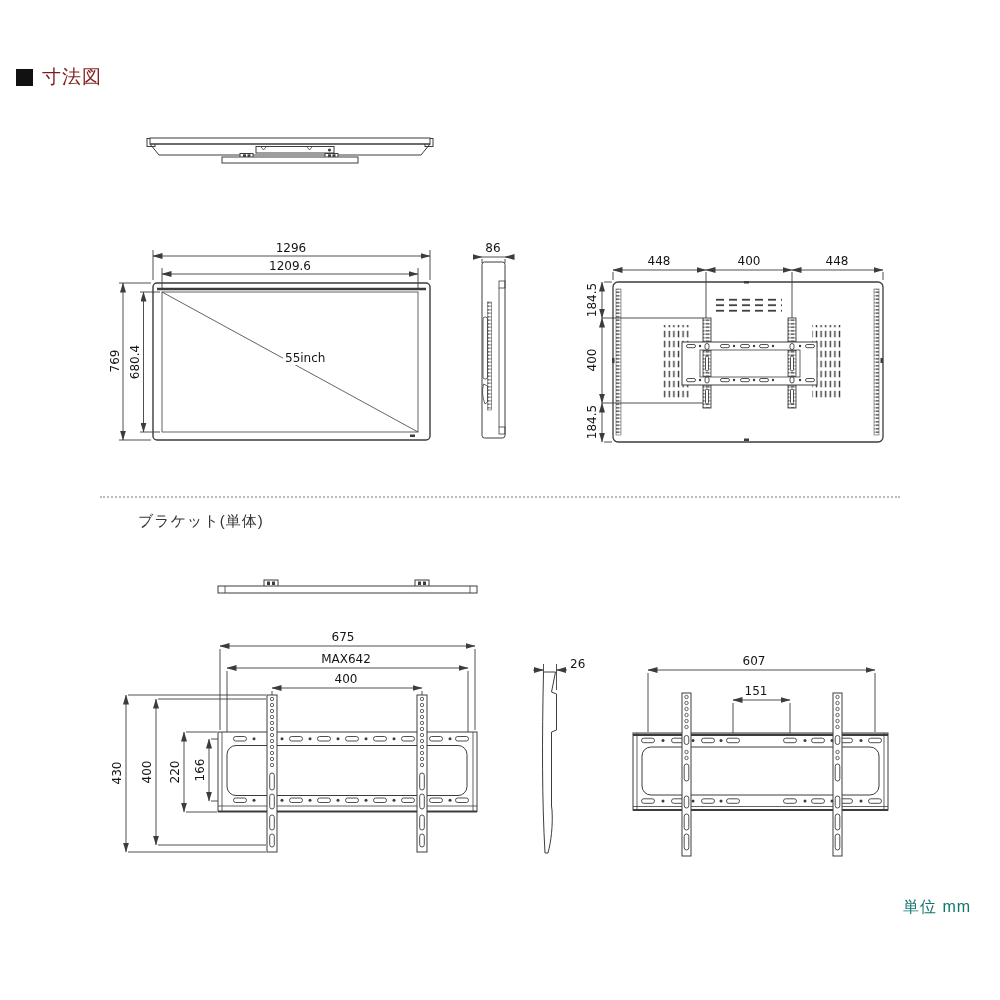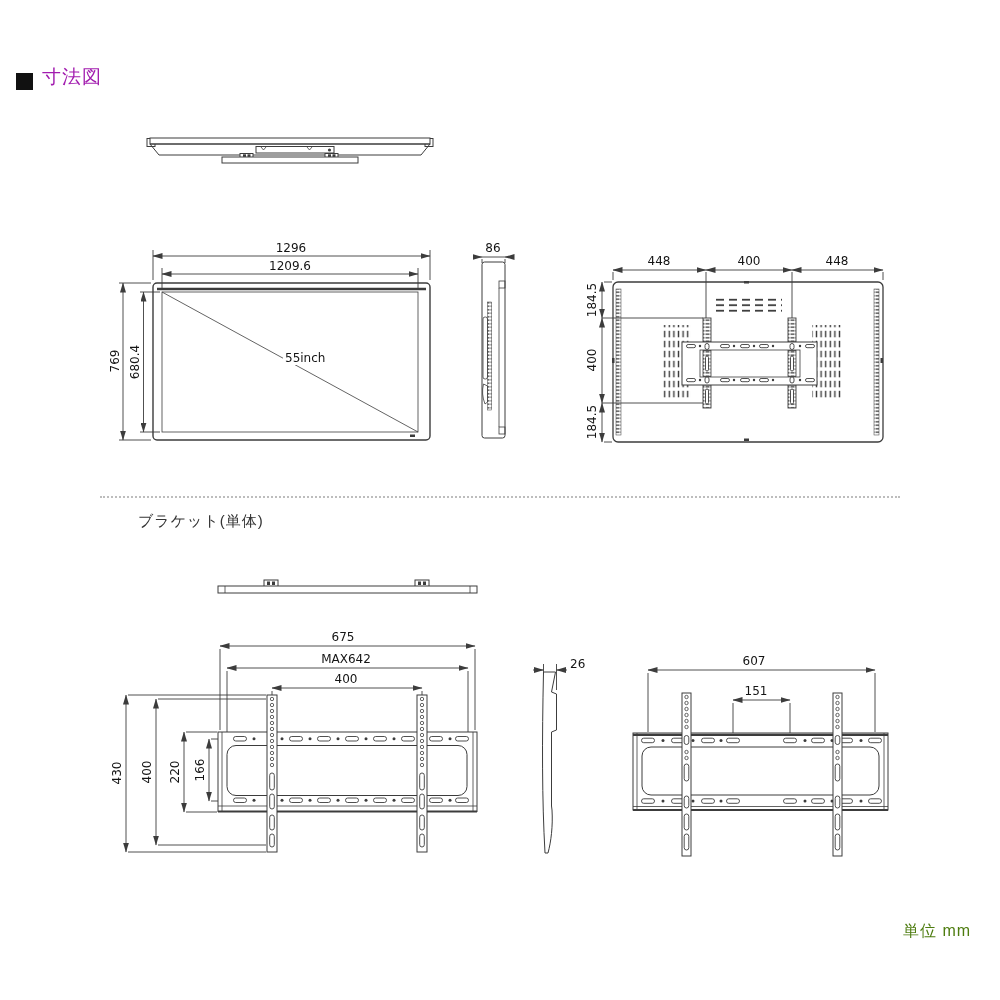--- a/index.html
+++ b/index.html
@@ -1,22 +1,22 @@
 <!DOCTYPE html>
 <html><head>
 <meta charset="utf-8">
 <style>
   html,body{margin:0;padding:0;background:#fff;}
   .canvas{position:relative;width:1000px;height:1000px;background:#fff;overflow:hidden;
           font-family:"Liberation Sans","DejaVu Sans",sans-serif;}
-  .title-row{position:absolute;left:16px;top:64px;display:flex;align-items:flex-end;gap:9px;
-             font-size:19px;color:#a21caf;letter-spacing:1px;}
+  .title-row{position:absolute;left:16px;top:64px;display:flex;align-items:center;gap:9px;
+             font-size:19px;color:#7f1d1d;letter-spacing:1px;}
   .sq{width:17px;height:17px;background:#111;display:inline-block;}
   .section-label{position:absolute;left:138px;top:512px;font-size:15px;color:#333;letter-spacing:1px;}
-  .unit-label{position:absolute;left:903px;top:921px;font-size:16px;color:#4d7c0f;letter-spacing:1px;}
+  .unit-label{position:absolute;left:903px;top:897px;font-size:16px;color:#0f766e;letter-spacing:1px;}
   .divider{position:absolute;left:100px;top:496px;width:800px;border-top:2px dotted #bdbdbd;}
   svg{position:absolute;left:0;top:0;}
   .ln{fill:none;stroke:#3c3c3c;stroke-width:1;}
   .thin{fill:none;stroke:#3c3c3c;stroke-width:0.8;}
   .thk{fill:none;stroke:#3c3c3c;stroke-width:2.3;}
   .dl{fill:none;stroke:#3c3c3c;stroke-width:0.9;}
   .wfill{fill:#fff;stroke:#3c3c3c;stroke-width:1;}
   .dk{fill:#3c3c3c;stroke:none;}
   .slot{fill:#fff;stroke:#3c3c3c;stroke-width:0.9;}
   text.dim{font-family:"DejaVu Sans","Liberation Sans",sans-serif;font-size:12px;fill:#141414;}

